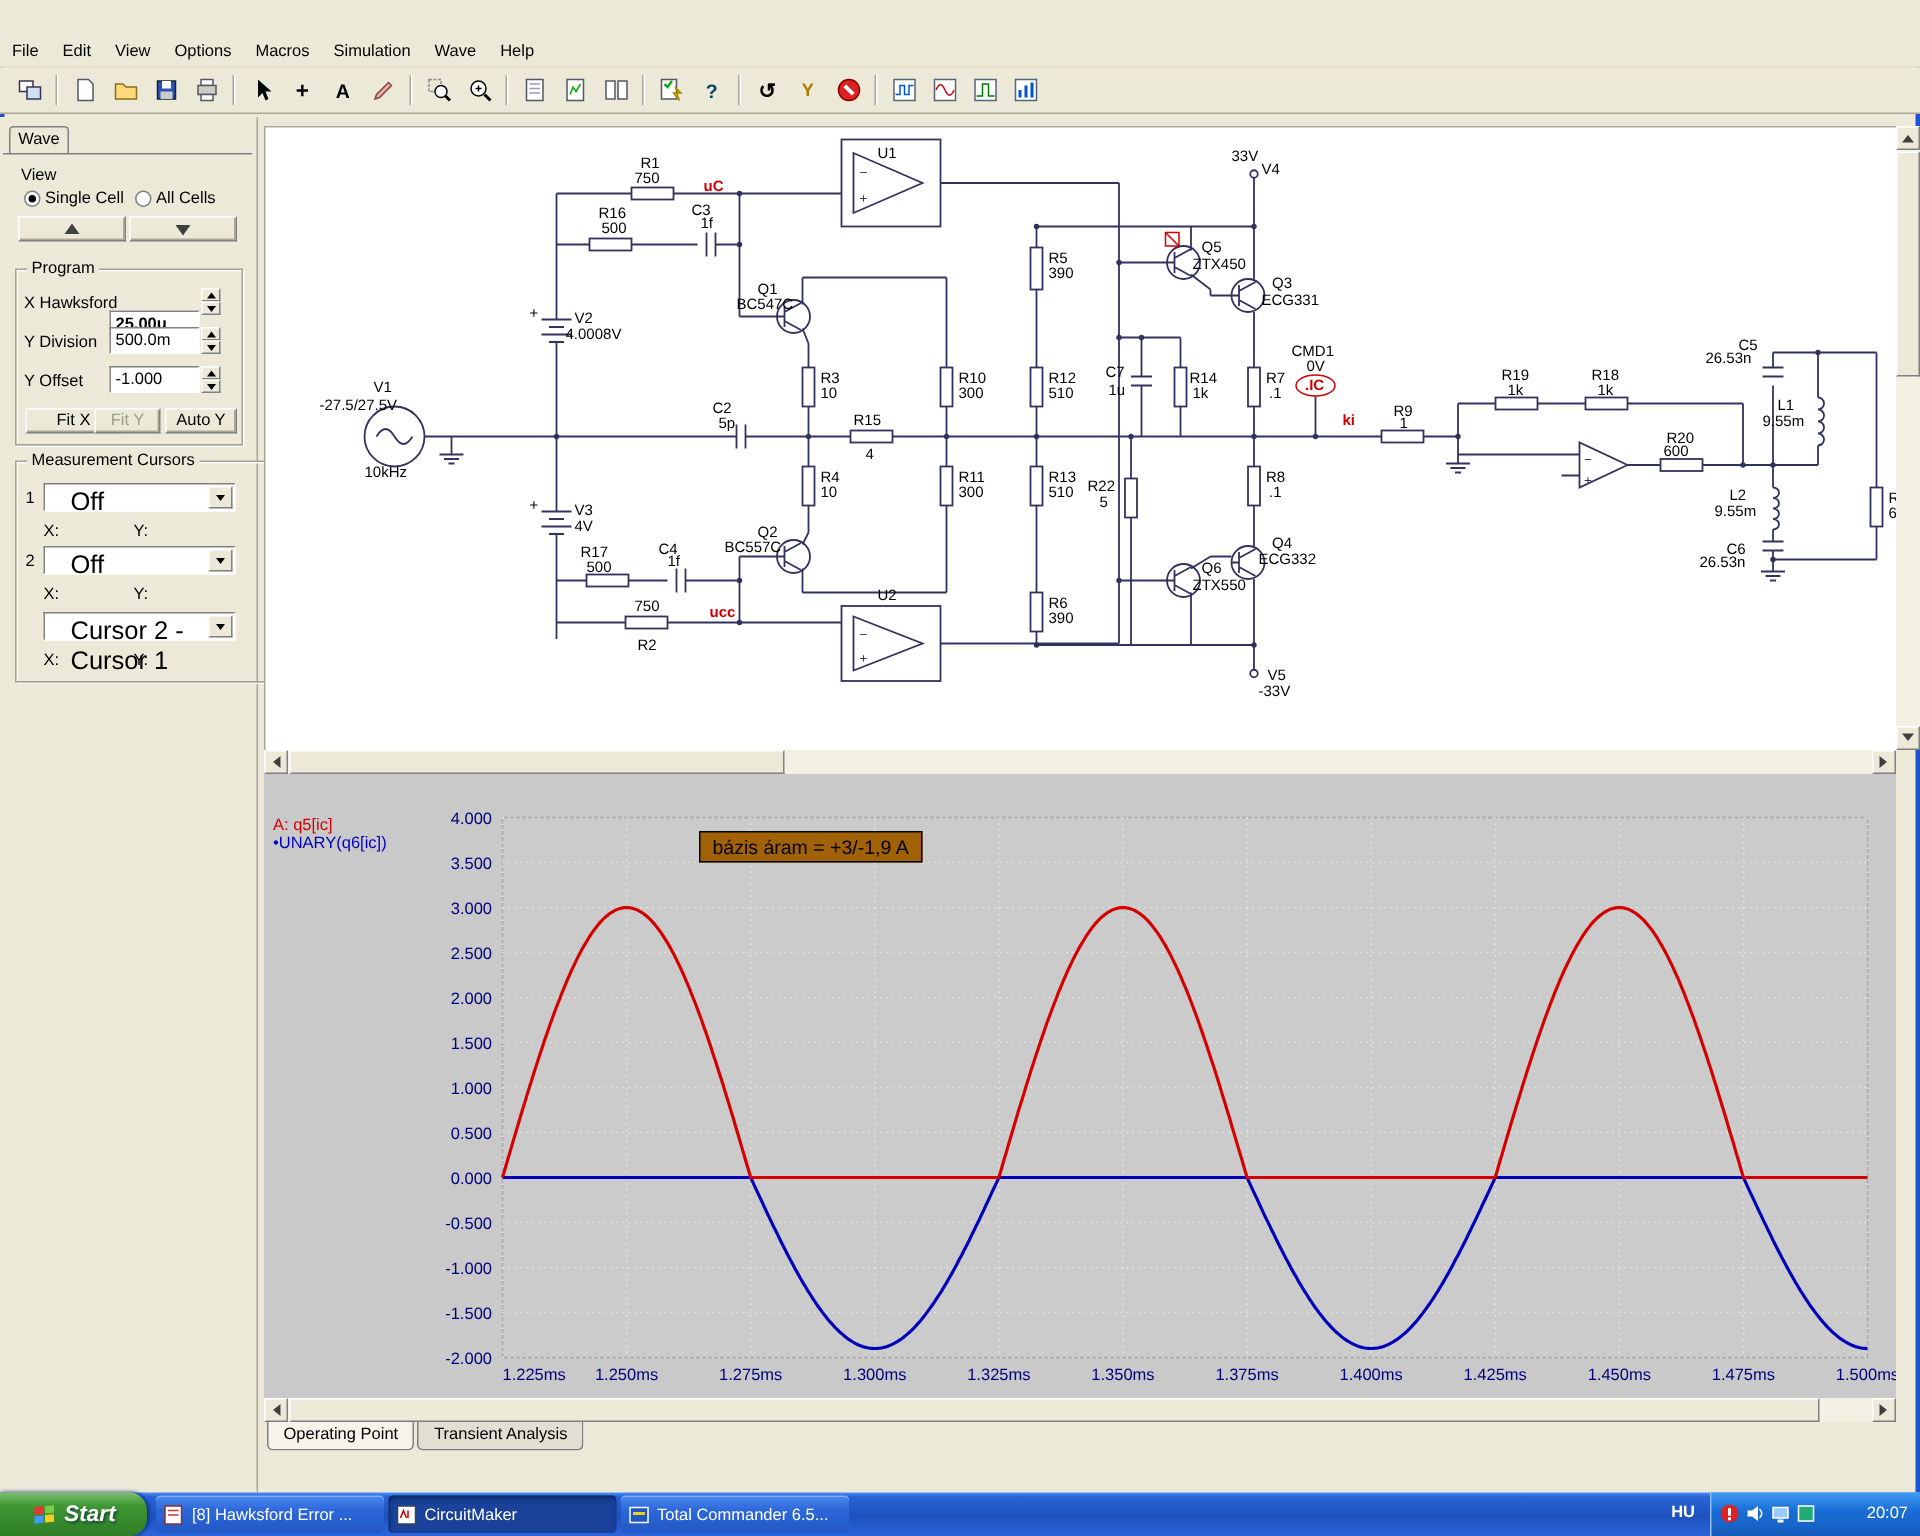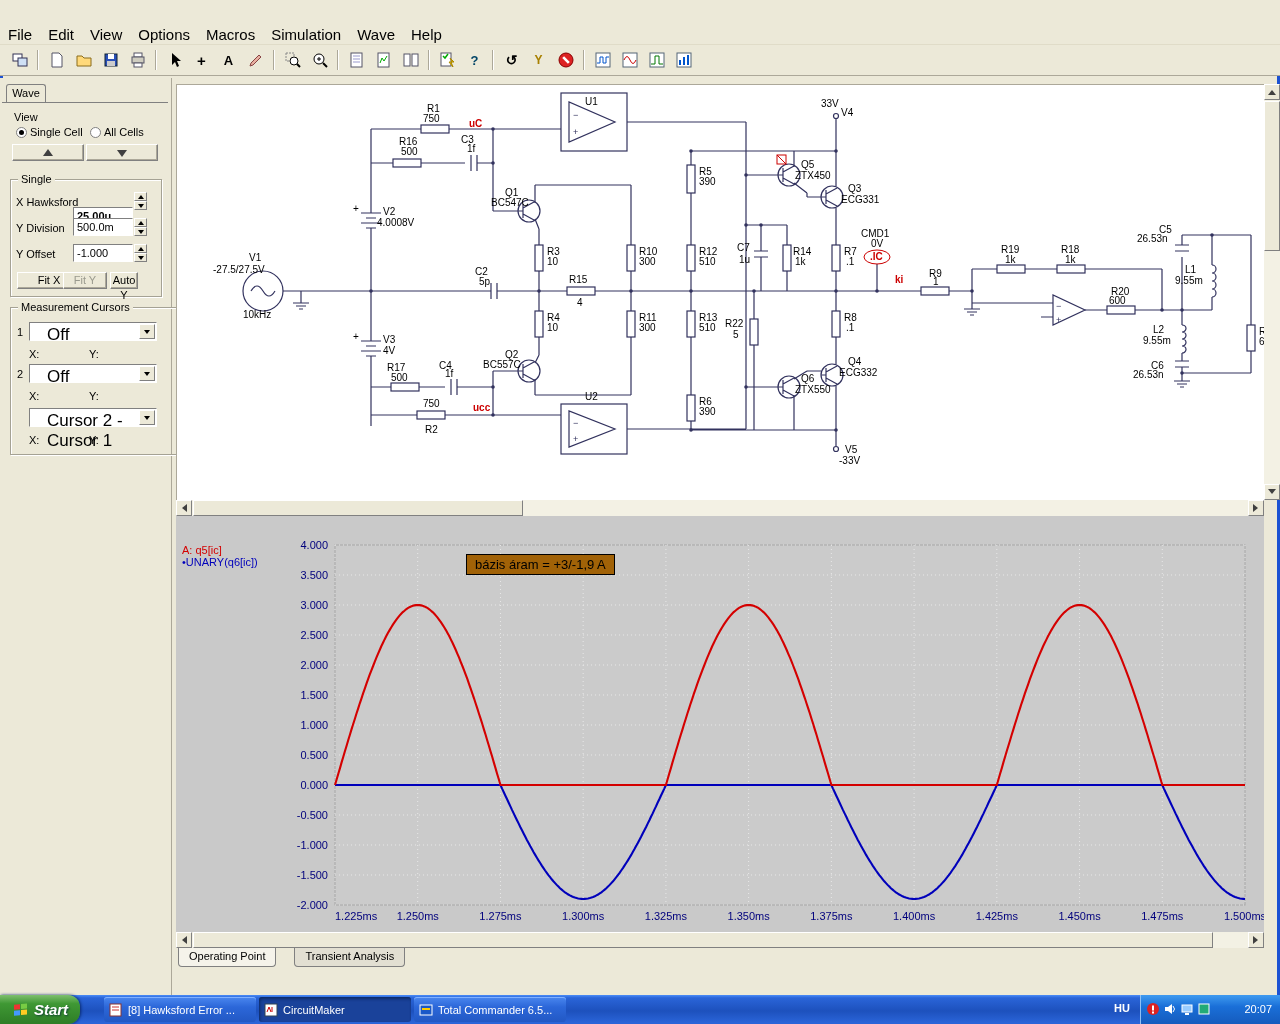--- a/index.html
+++ b/index.html
@@ -9,21 +9,21 @@
 
 #titlebar{position:absolute;left:0;top:0;width:1280px;height:24px;background:linear-gradient(180deg,#3a81f3 0%,#1557d6 12%,#1b63e6 45%,#0d47bd 90%,#0a3ba0 100%);display:flex;align-items:center;padding:0 4px;color:#fff}
 #title-text{font-size:12px;font-weight:bold;margin-left:5px;text-shadow:1px 1px 1px #0a2a70;white-space:nowrap}
 .winbtn{width:21px;height:21px;margin-left:2px;border:1px solid #fff;border-radius:3px;background:linear-gradient(180deg,#6ba1f8,#2a62d8 45%,#1b4bb4);display:flex;align-items:center;justify-content:center;color:#fff;font-size:12px;font-weight:bold}
 .winbtn.close{background:linear-gradient(180deg,#f0926f,#dd5a32 45%,#b83a12)}
 .minglyph{display:block;width:8px;height:3px;background:#fff;margin-top:10px}
 .maxglyph{display:block;width:9px;height:9px;border:2px solid #fff}
 #winbtns{margin-left:auto;display:flex}
 
 #menubar{position:absolute;left:0;top:24px;width:1280px;height:21px;background:#ece9d8;display:flex;align-items:center;border-bottom:1px solid #e0dcc8}
-.menu-item{font-size:15px;padding:20px 8px;color:#000}
+.menu-item{font-size:11px;padding:20px 8px;color:#000}
 #toolbar{position:absolute;left:0;top:45px;width:1280px;height:31px;background:#ece9d8;border-bottom:1px solid #aca899;display:flex;align-items:center;padding-left:6px}
 .tbtn{width:25px;height:24px;margin:0 1px;display:flex;align-items:center;justify-content:center;background:#ece9d8;border:1px solid #ece9d8}
 .tsep{width:2px;height:20px;margin:0 4px;border-left:1px solid #aca899;border-right:1px solid #fff}
 
 #leftpanel{position:absolute;left:0;top:78px;width:172px;height:917px;background:#ece9d8;border-right:1px solid #aca899}
 .wave-tab{position:absolute;left:6px;top:6px;width:40px;height:18px;background:#ece9d8;border:1px solid #808080;border-bottom:none;border-top-left-radius:3px;border-top-right-radius:3px;font-size:11px;text-align:center;line-height:17px}
 #panelbody{position:absolute;left:2px;top:24px;width:166px;height:884px;border-top:1px solid #808080}
 .lbl{position:absolute;font-size:11px;color:#000}
 .radio-row{position:absolute;font-size:11px;display:flex;align-items:center}
 .radio{display:inline-block;width:11px;height:11px;border:1px solid #808080;border-radius:50%;background:#fff;margin-right:3px;position:relative}
@@ -50,25 +50,25 @@
 .sbar{position:absolute;background:#f3f1e4}
 .sb-btn{position:absolute;width:16px;height:16px;background:#ece9d8;border:1px solid;border-color:#fff #808080 #808080 #fff;display:flex;align-items:center;justify-content:center}
 .sb-thumb{position:absolute;background:#ece9d8;border:1px solid;border-color:#fff #808080 #808080 #fff}
 .arr{width:0;height:0;border:4px solid transparent}
 .arr.l{border-right:5px solid #404040;margin-left:-3px}
 .arr.r{border-left:5px solid #404040;margin-right:-3px}
 .arr.u{border-bottom:5px solid #404040;margin-top:-3px}
 .arr.d{border-top:5px solid #404040;margin-bottom:-3px}
 
 #bottom-tabs{position:absolute;left:178px;top:948px;height:19px;display:flex}
-.btab{font-size:11px;padding:2px 10px;border:1px solid #808080;border-top:none;border-bottom-left-radius:4px;border-bottom-right-radius:4px;margin-right:18px;background:#e2dfd2}
+.btab{font-size:11px;padding:2px 10px;border:1px solid #808080;border-top:none;border-bottom-left-radius:4px;border-bottom-right-radius:4px;margin-right:2px;background:#e2dfd2}
 .btab.active{background:#f5f3ea}
 
 #taskbar{position:absolute;left:0;top:995px;width:1280px;height:29px;background:linear-gradient(180deg,#4b8df8 0%,#2a64d8 10%,#1d51bd 55%,#2a64d8 95%)}
-#startbtn{position:absolute;left:0;top:0;width:80px;height:29px;border-top-right-radius:12px;border-bottom-right-radius:12px;background:linear-gradient(180deg,#7ebf6e,#3f9834 30%,#2e7d26);display:flex;align-items:center;justify-content:center;color:#fff;font-size:15px;font-weight:bold;font-style:italic;text-shadow:1px 1px 2px #143;box-shadow:1px 0 3px #0a2a70}
+#startbtn{position:absolute;left:0;top:0;width:98px;height:29px;border-top-right-radius:12px;border-bottom-right-radius:12px;background:linear-gradient(180deg,#7ebf6e,#3f9834 30%,#2e7d26);display:flex;align-items:center;justify-content:center;color:#fff;font-size:15px;font-weight:bold;font-style:italic;text-shadow:1px 1px 2px #143;box-shadow:1px 0 3px #0a2a70}
 #tasks{position:absolute;left:104px;top:2px;display:flex}
 .taskbtn{width:152px;height:25px;margin-right:3px;border-radius:3px;background:linear-gradient(180deg,#4a87ef,#2c67d9 40%,#2258c4);color:#fff;font-size:11px;display:flex;align-items:center;padding:0 5px;white-space:nowrap;overflow:hidden;box-shadow:inset 0 1px 0 #7fb0ff}
 .taskbtn.pressed{background:#1a429a;box-shadow:inset 1px 2px 3px #0c2a66}
 .ticon{width:14px;height:14px;margin-right:5px;flex:0 0 auto}
 #lang{position:absolute;right:150px;top:7px;color:#fff;font-size:11px;font-weight:bold}
 #tray{position:absolute;right:0;top:0;width:140px;height:29px;background:linear-gradient(180deg,#3f9bf0,#1a6fd8 40%,#155bbd);border-left:1px solid #8fc0f5;display:flex;align-items:center;padding-left:6px}
 #clock{position:absolute;right:8px;top:8px;color:#fff;font-size:11px}
 .trayico{width:13px;height:13px;margin-right:4px}
 
 .winedge{position:absolute;top:24px;width:3px;height:971px;background:#1c52d3}
@@ -241,21 +241,21 @@
         <span>Single Cell</span>
       </div>
       <div class="radio-row" style="left:88px;top:23px">
         <span class="radio"></span>
         <span>All Cells</span>
       </div>
       <div class="btn3d abs" style="left:10px;top:41px;width:72px;height:17px"><span class="tri-up" style="margin-top:4px"></span></div>
       <div class="btn3d abs" style="left:84px;top:41px;width:72px;height:17px"><span class="tri-down" style="margin-top:5px"></span></div>
 
       <div class="groupbox" style="left:8px;top:76px;width:152px;height:118px">
-        <span class="grouplabel">Single</span>
+        <span class="grouplabel">Program</span>
         <div class="lbl" style="left:5px;top:16px">X Hawksford</div>
         <input class="xpfield" style="left: 62px; top: 27px; width: 60px; font-weight: bold;" value="25.00u">
         <div class="spinner" style="left:123px;top:12px">
           <div class="spinhalf">
               <span class="spin-tri-up"></span>
             </div>
           <div class="spinhalf">
               <span class="spin-tri-down"></span>
             </div>
         </div>
@@ -274,21 +274,21 @@
         <div class="spinner" style="left:123px;top:64px">
           <div class="spinhalf">
               <span class="spin-tri-up"></span>
             </div>
           <div class="spinhalf">
               <span class="spin-tri-down"></span>
             </div>
         </div>
         <div class="btn3d abs" style="left:6px;top:92px;width:64px;height:17px;line-height:15px">Fit X</div>
         <div class="btn3d disabled abs" style="left:52px;top:92px;width:44px;height:17px;line-height:15px">Fit Y</div>
-        <div class="btn3d abs" style="left:99px;top:92px;width:28px;height:17px;line-height:15px">Auto Y</div>
+        <div class="btn3d abs" style="left:99px;top:92px;width:48px;height:17px;line-height:15px">Auto Y</div>
       </div>
 
       <div class="groupbox" style="left:8px;top:204px;width:172px;height:148px">
         <span class="grouplabel">Measurement Cursors</span>
         <div class="lbl" style="left:6px;top:18px">1</div>
         <div class="xpselect" style="left:18px;top:14px;width:128px">
           <span>Off</span>
           <span class="selbtn">
               <span class="spin-tri-down"></span>
             </span>

